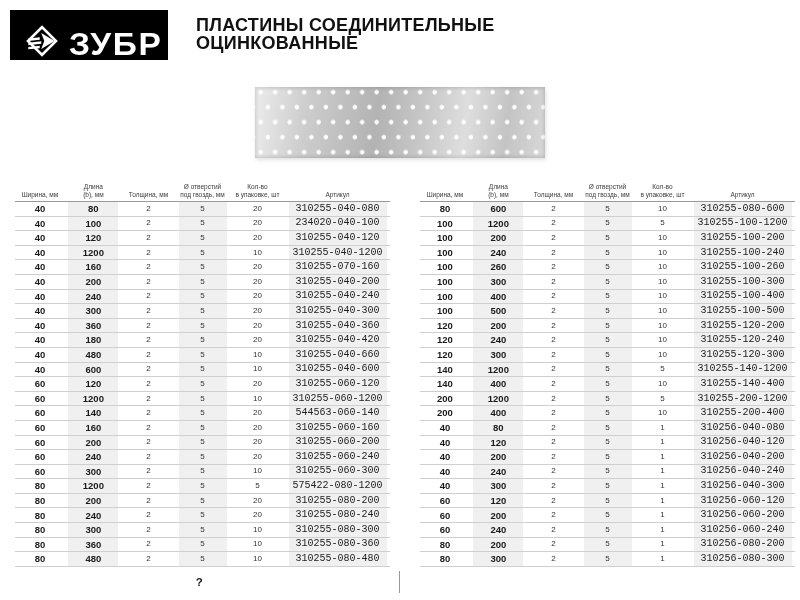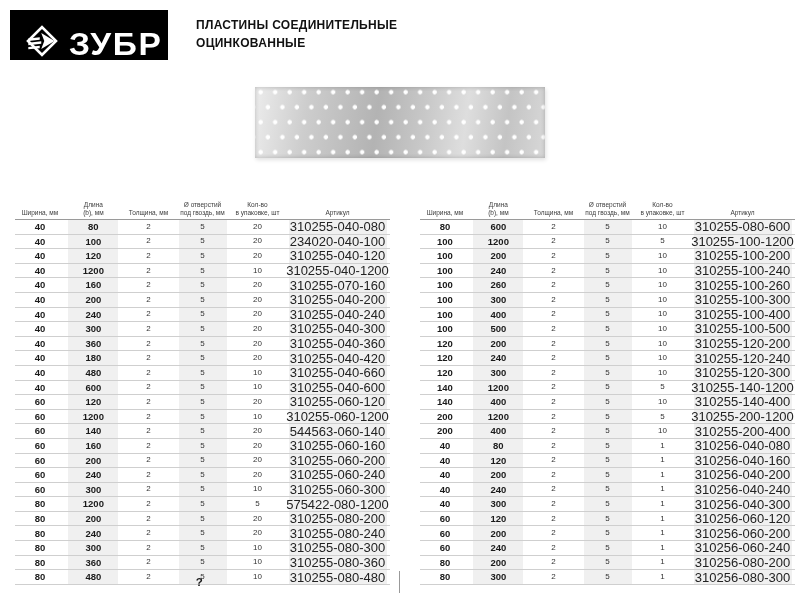--- a/index.html
+++ b/index.html
@@ -6,46 +6,46 @@
   .page{position:relative;width:800px;height:600px;background:#fff;overflow:hidden;
         font-family:"Liberation Sans", sans-serif;}
 
   
   .logo{position:absolute;left:10px;top:10px;width:158px;height:50px;
         display:flex;align-items:center;justify-content:center;gap:8px;}
   .logo-text{color:#fff;font-weight:bold;font-size:31px;letter-spacing:1.5px;
              transform:scaleX(1.08);transform-origin:left center;line-height:1;}
   .logo-emblem{width:38px;height:38px;flex:0 0 auto;}
   .page-title{position:absolute;left:196px;top:16px;margin:0;
-              font-size:12px;font-weight:bold;color:#111;line-height:18px;
+              font-size:18px;font-weight:bold;color:#111;line-height:18px;
               letter-spacing:.3px;text-transform:uppercase;}
 
   
   .plate{position:absolute;left:255px;top:87px;width:290px;height:71px;
          background-image:
            radial-gradient(circle at 3.6px 3.6px, #fff 1.9px, rgba(255,255,255,0) 2.5px),
            radial-gradient(circle at 3.6px 3.6px, #fff 1.9px, rgba(255,255,255,0) 2.5px),
            linear-gradient(97deg,#ececec 0%,#cdcdcd 18%,#b3b3b3 42%,#c8c8c8 58%,#dedede 72%,#c4c4c4 86%,#d8d8d8 100%);
          background-size:14.5px 30px,14.5px 30px,100% 100%;
          background-position:2px 1.5px,9.25px 16.5px,0 0;
          background-repeat:repeat,repeat,no-repeat;
          box-shadow:inset 0 0 4px rgba(0,0,0,.22), 1px 2px 4px rgba(0,0,0,.12);}
 
   
-  table.spec{position:absolute;top:192px;width:375px;border-collapse:collapse;table-layout:fixed;}
+  table.spec{position:absolute;top:174px;width:375px;border-collapse:collapse;table-layout:fixed;}
   table.spec.left{left:15px;}
   table.spec.right{left:420px;}
   table.spec th{height:24px;vertical-align:bottom;padding:0 1px 3px 1px;
                 font-size:6.5px;font-weight:normal;color:#3d3d3d;line-height:7.5px;
                 text-align:center;border-bottom:1px solid #9a9a9a;}
   table.spec td{height:13.6px;padding:0;text-align:center;vertical-align:middle;
                 border-bottom:1px solid #cfcfcf;color:#333;font-size:8px;line-height:1;
                 white-space:nowrap;overflow:hidden;}
   table.spec td:nth-child(1),table.spec td:nth-child(2){font-weight:bold;font-size:9.5px;color:#1a1a1a;}
-  table.spec td:nth-child(6){font-size:13px;color:#222;}
+  table.spec td:nth-child(6){font-size:10px;color:#222;font-family:Liberation Mono, monospace;}
   
   table.spec td:nth-child(even){
       background-image:linear-gradient(#f0f0f0,#f0f0f0);
       background-size:calc(100% - 7px) 100%;
       background-position:center top;background-repeat:no-repeat;}
   col.c1{width:13.3%}col.c2{width:15.2%}col.c3{width:14.2%}
   col.c4{width:14.6%}col.c5{width:14.7%}col.c6{width:28%}
 
   
   .footer{position:absolute;left:0;top:568px;width:800px;height:28px;
@@ -447,21 +447,21 @@
           <td>5</td>
           <td>1</td>
           <td>310256-040-080</td>
         </tr>
         <tr>
           <td>40</td>
           <td>120</td>
           <td>2</td>
           <td>5</td>
           <td>1</td>
-          <td>310256-040-160</td>
+          <td>310256-040-120</td>
         </tr>
         <tr>
           <td>40</td>
           <td>200</td>
           <td>2</td>
           <td>5</td>
           <td>1</td>
           <td>310256-040-200</td>
         </tr>
         <tr>

